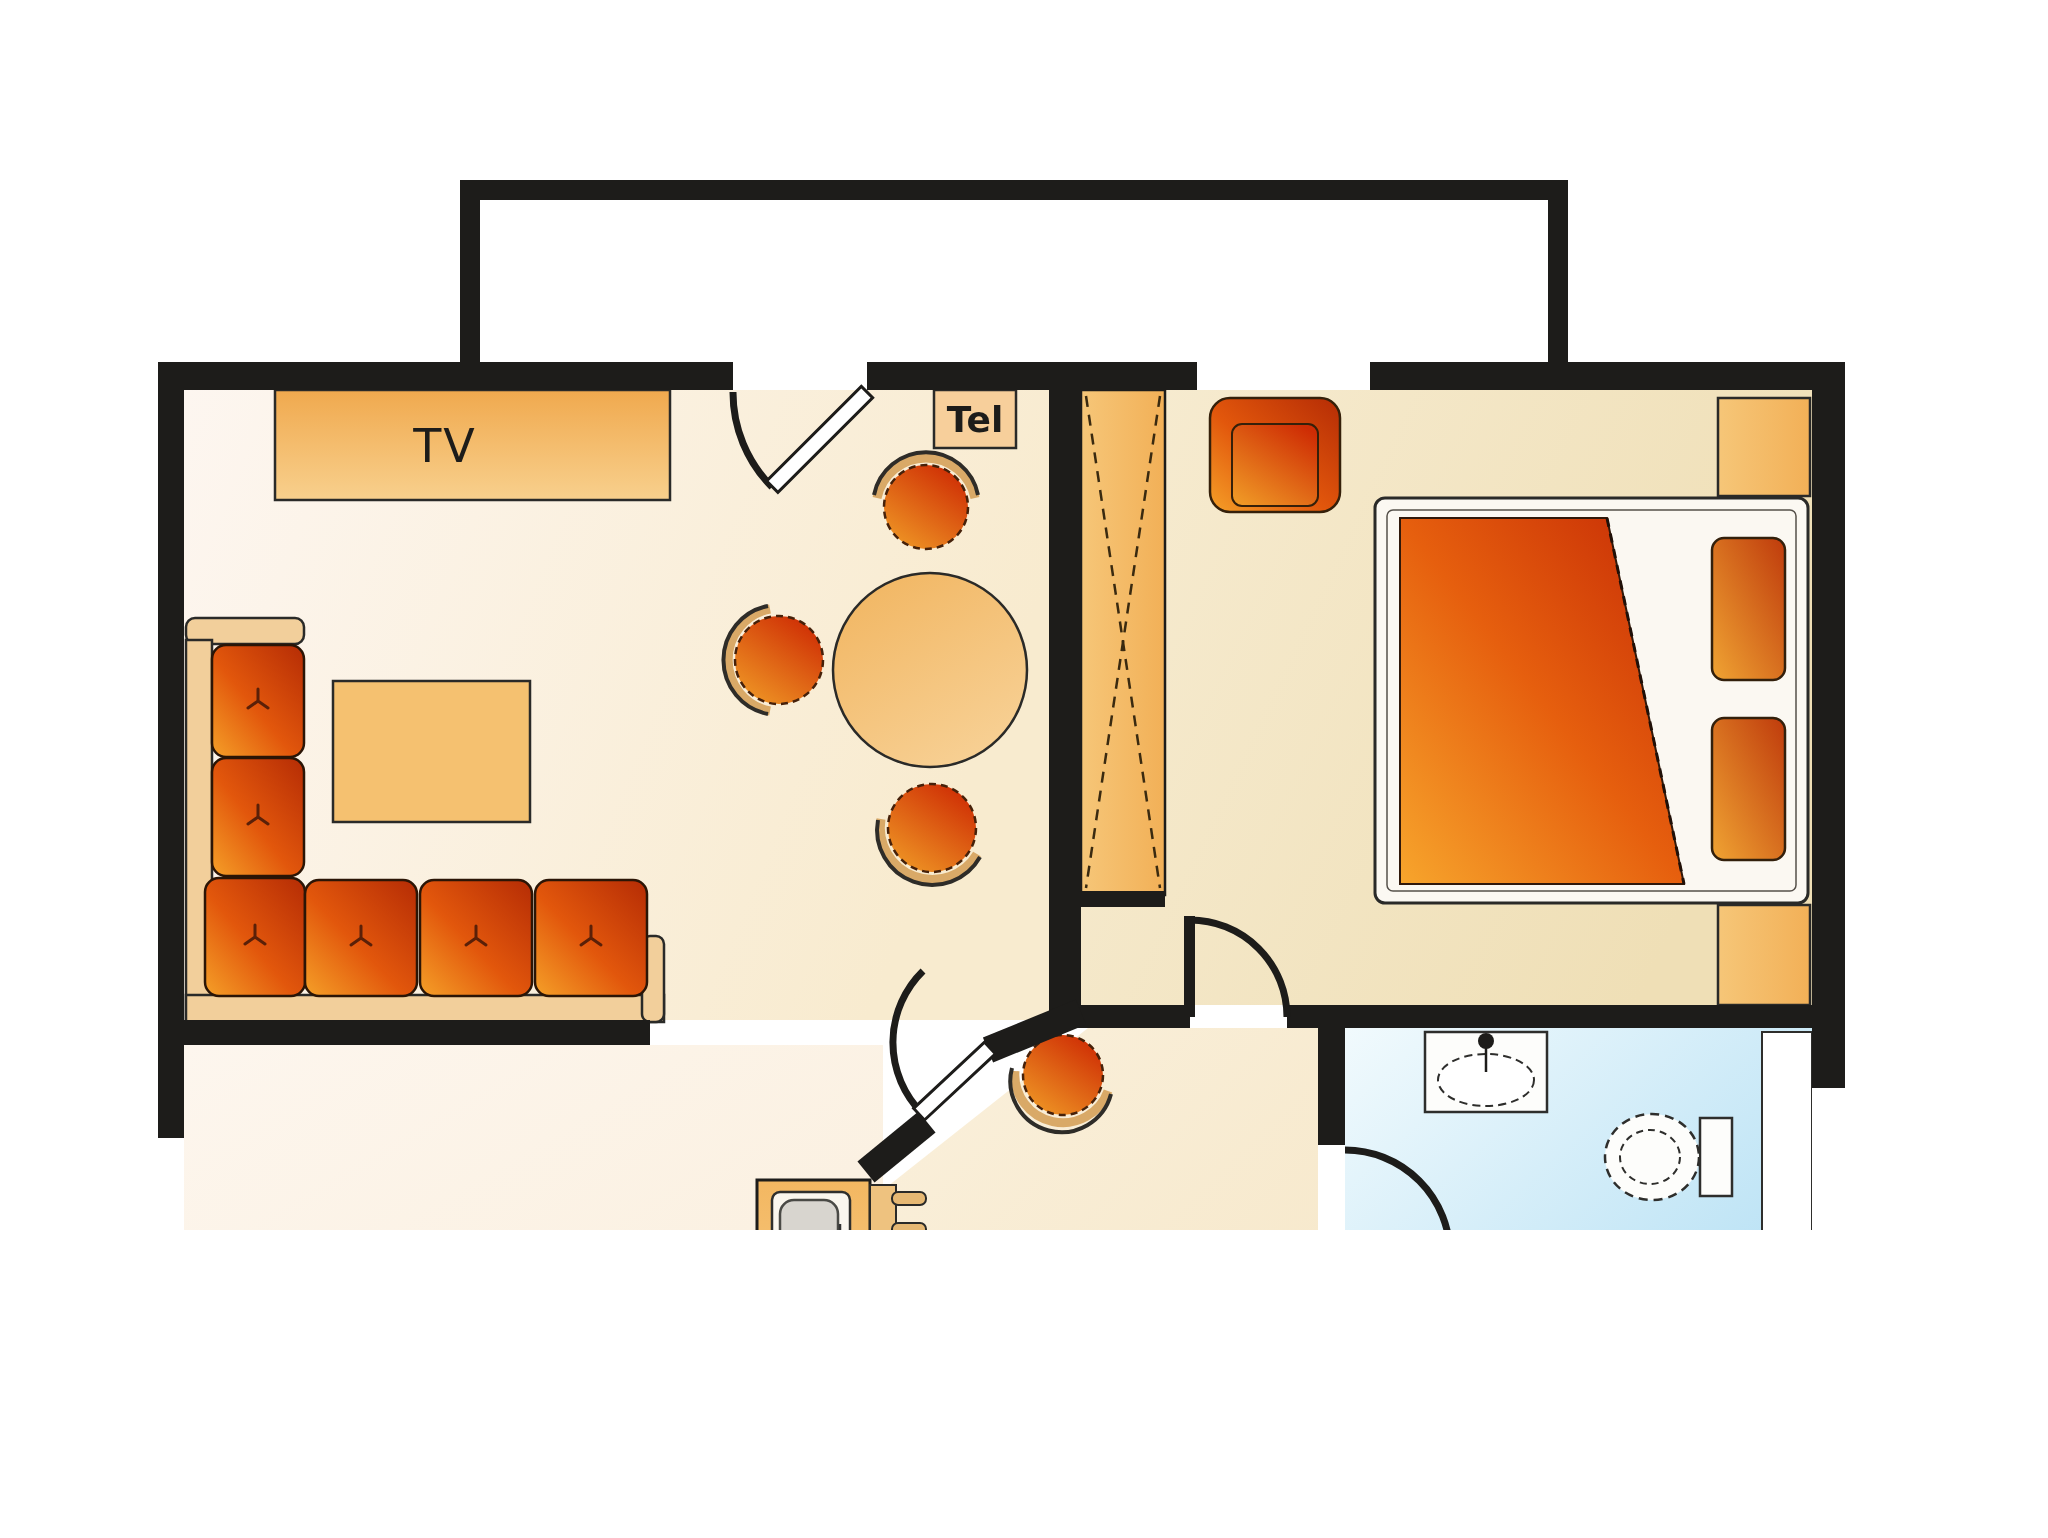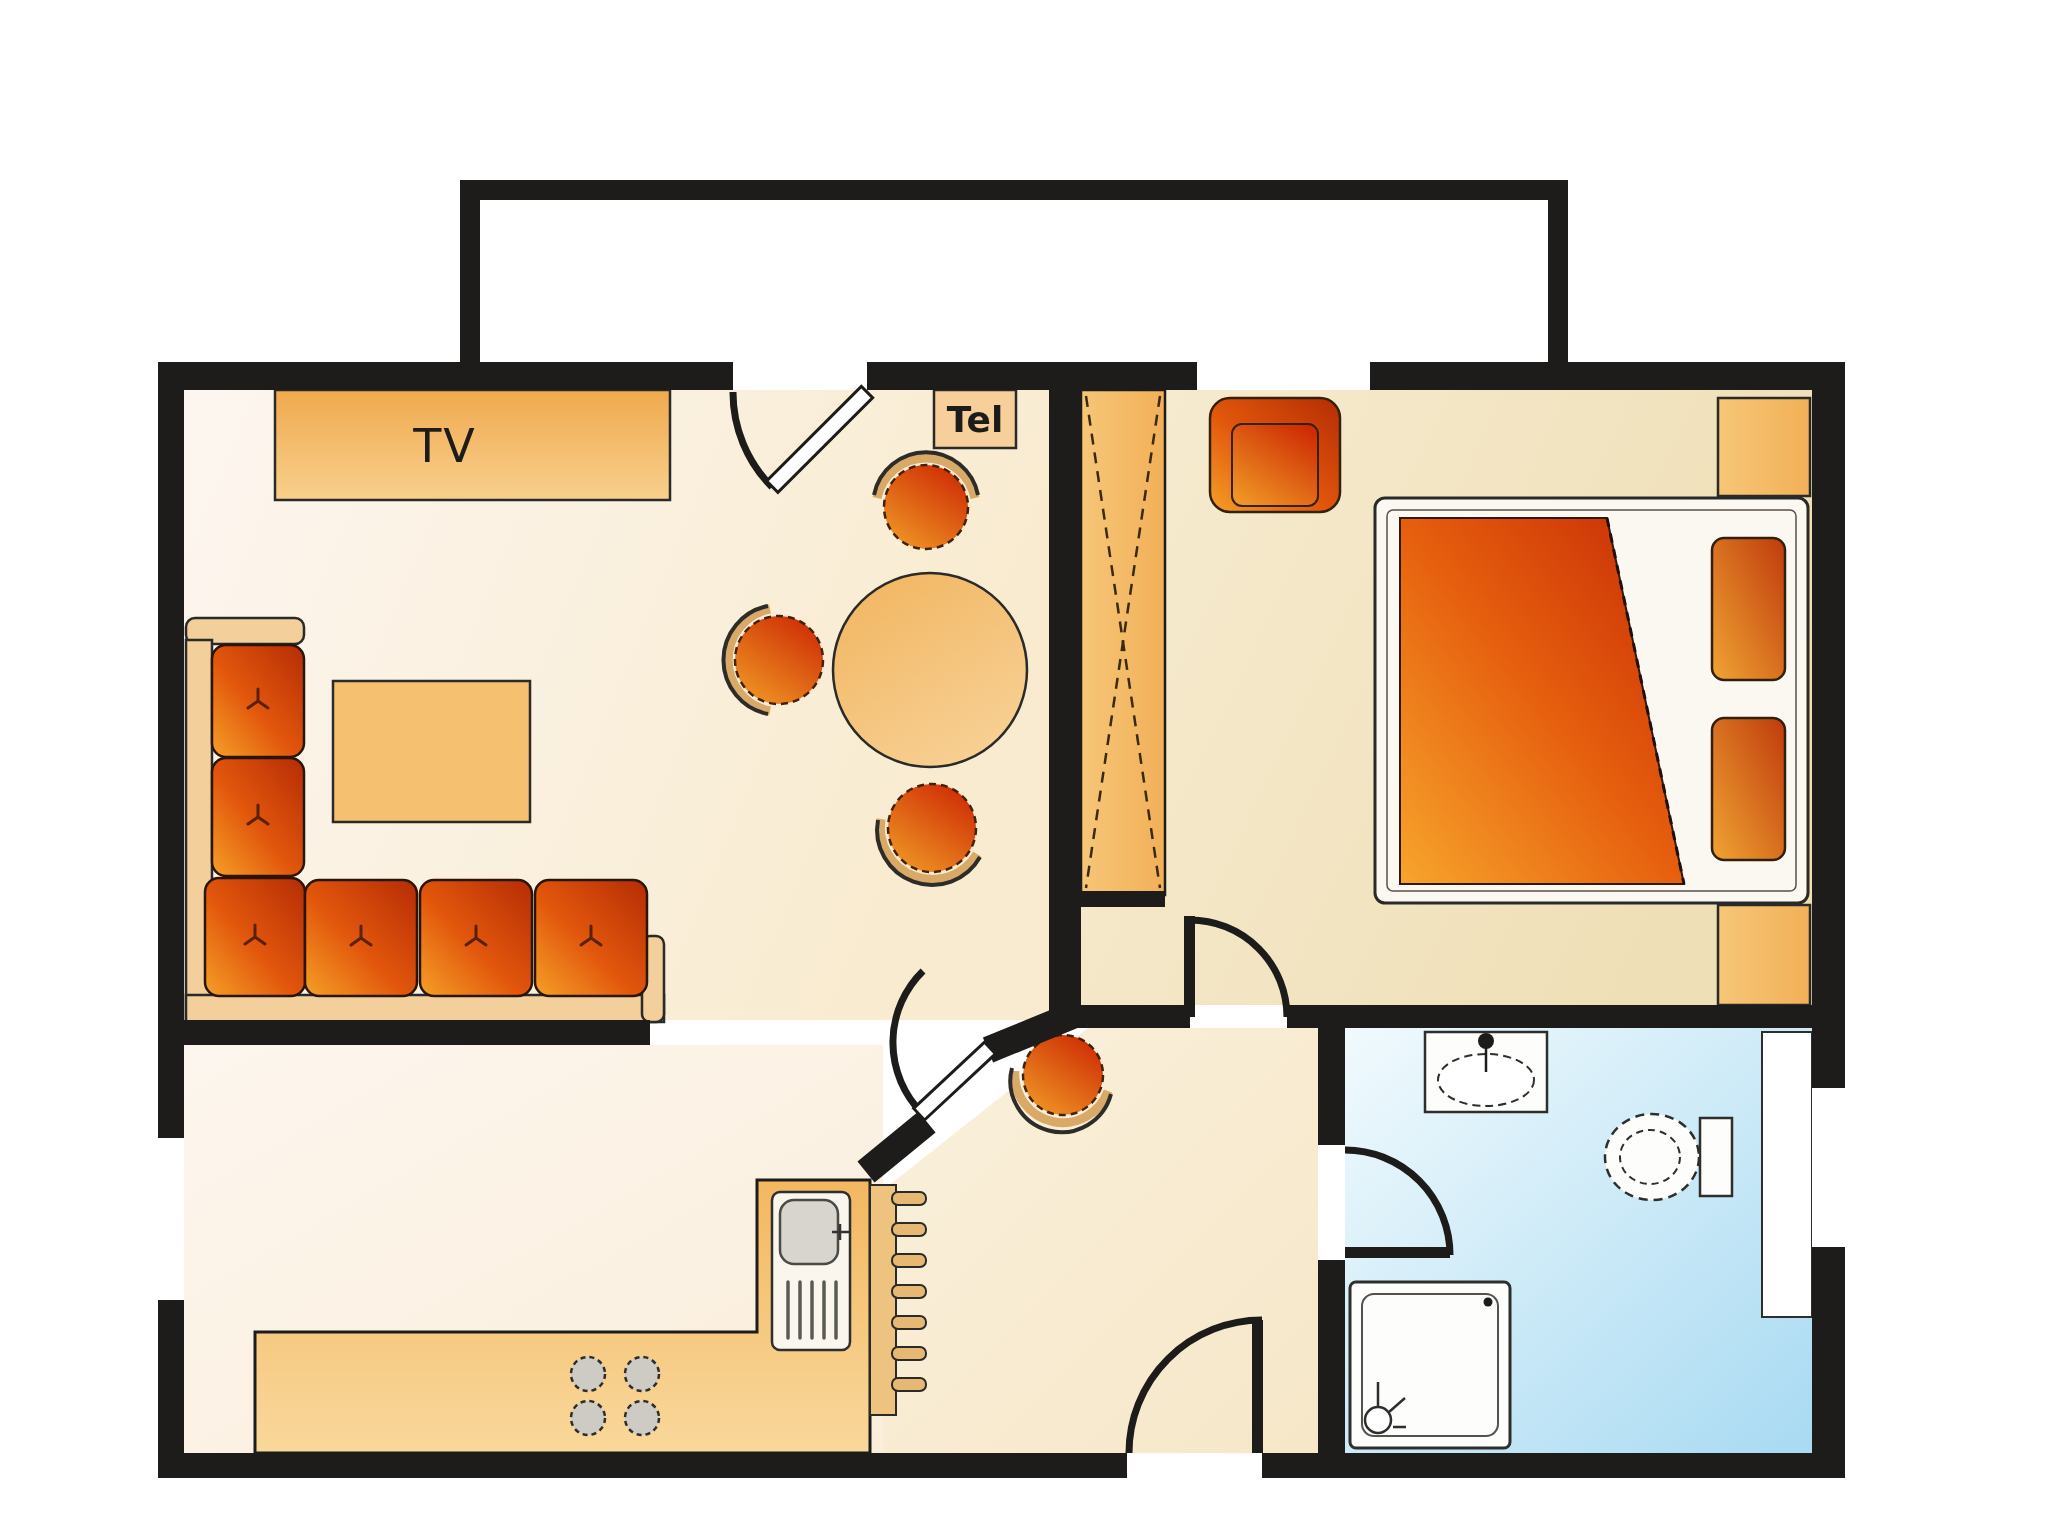--- a/index.html
+++ b/index.html
@@ -1,16 +1,16 @@
 <!DOCTYPE html>
 <html style="--color-wall: #1d1c1a; --color-floor-living: #fdf5ec; --color-floor-cream: #f8ecd4; --color-floor-bedroom: #f3e6c4; --color-bathroom-blue: #a8daf2; --color-furniture-orange: #f2b45c; --color-furniture-orange-light: #f7d9a0; --color-accent-red: #c22f06; --color-accent-orange: #f09a26; --color-fixture-white: #fdfdfb;"><head>
 <meta charset="utf-8">
 <style>
   html,body{margin:0;padding:0;background:#ffffff;}
-  .stage{position:relative;width:2048px;height:1538px;background:#fff;font-family:"DejaVu Sans",sans-serif;}
+  .stage{position:relative;width:2048px;height:1230px;background:#fff;font-family:"DejaVu Sans",sans-serif;}
   svg{position:absolute;inset:0;display:block;}
   .wall{fill:var(--color-wall,#1d1c1a);}
   .window{fill:#ffffff;}
   .arc{fill:none;stroke:var(--color-wall,#1d1c1a);stroke-width:7;}
   .leaf-black{fill:var(--color-wall,#1d1c1a);}
   .leaf-white{fill:#ffffff;stroke:var(--color-wall,#1d1c1a);stroke-width:3;}
   .outline{stroke:#2a2a28;stroke-width:2.5;}
   .label{fill:#1d1c1a;}
   .tv-label{font-size:46px;letter-spacing:2px;}
   .tel-label{font-size:36px;font-weight:bold;}

